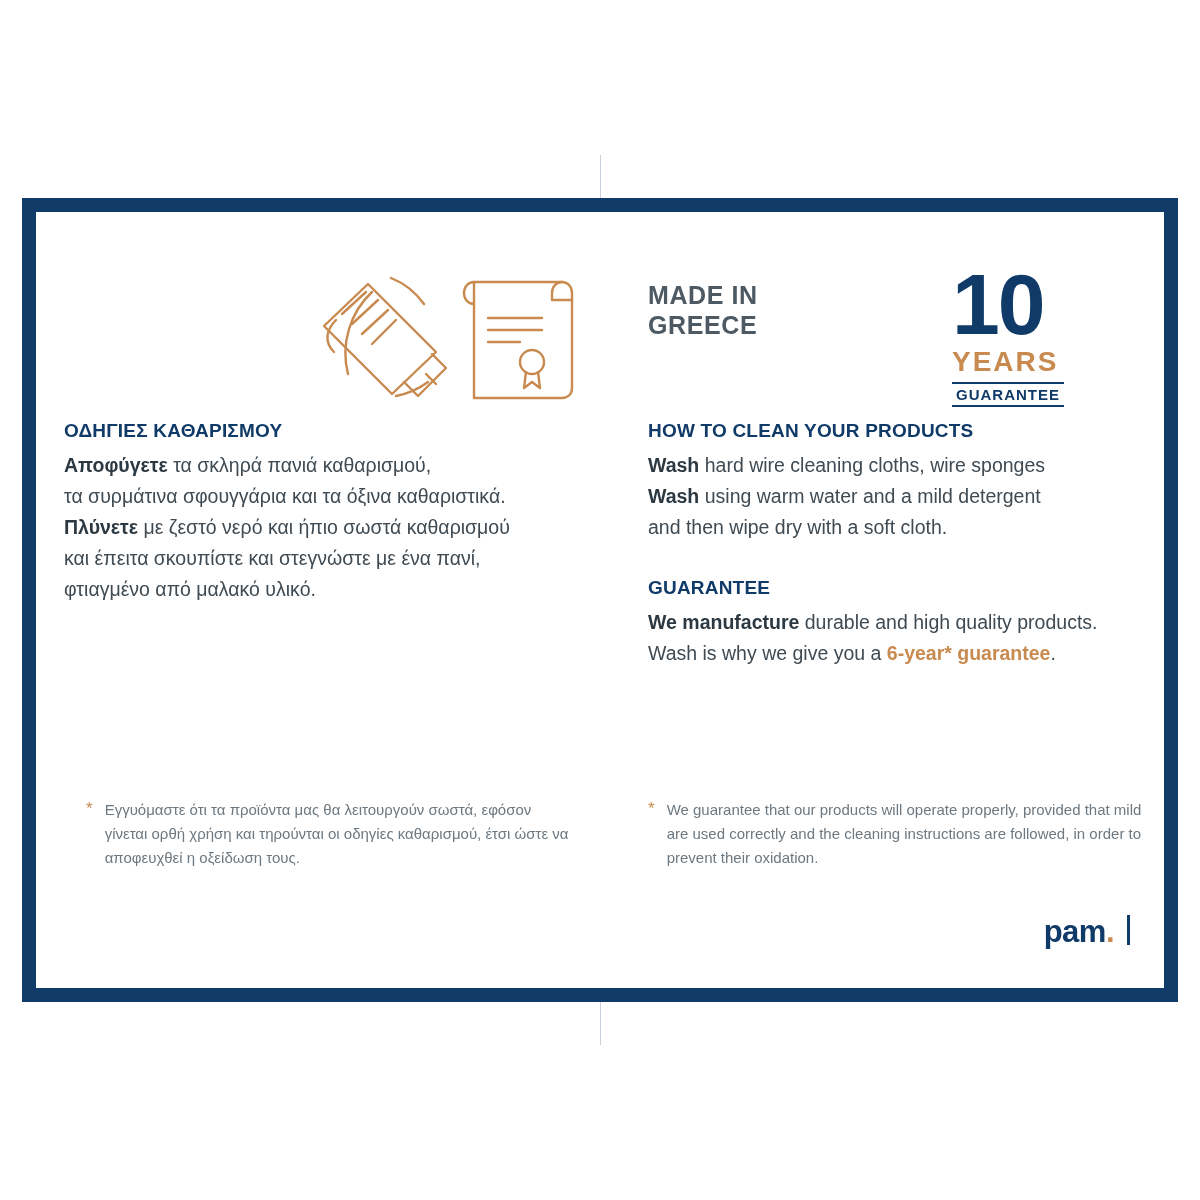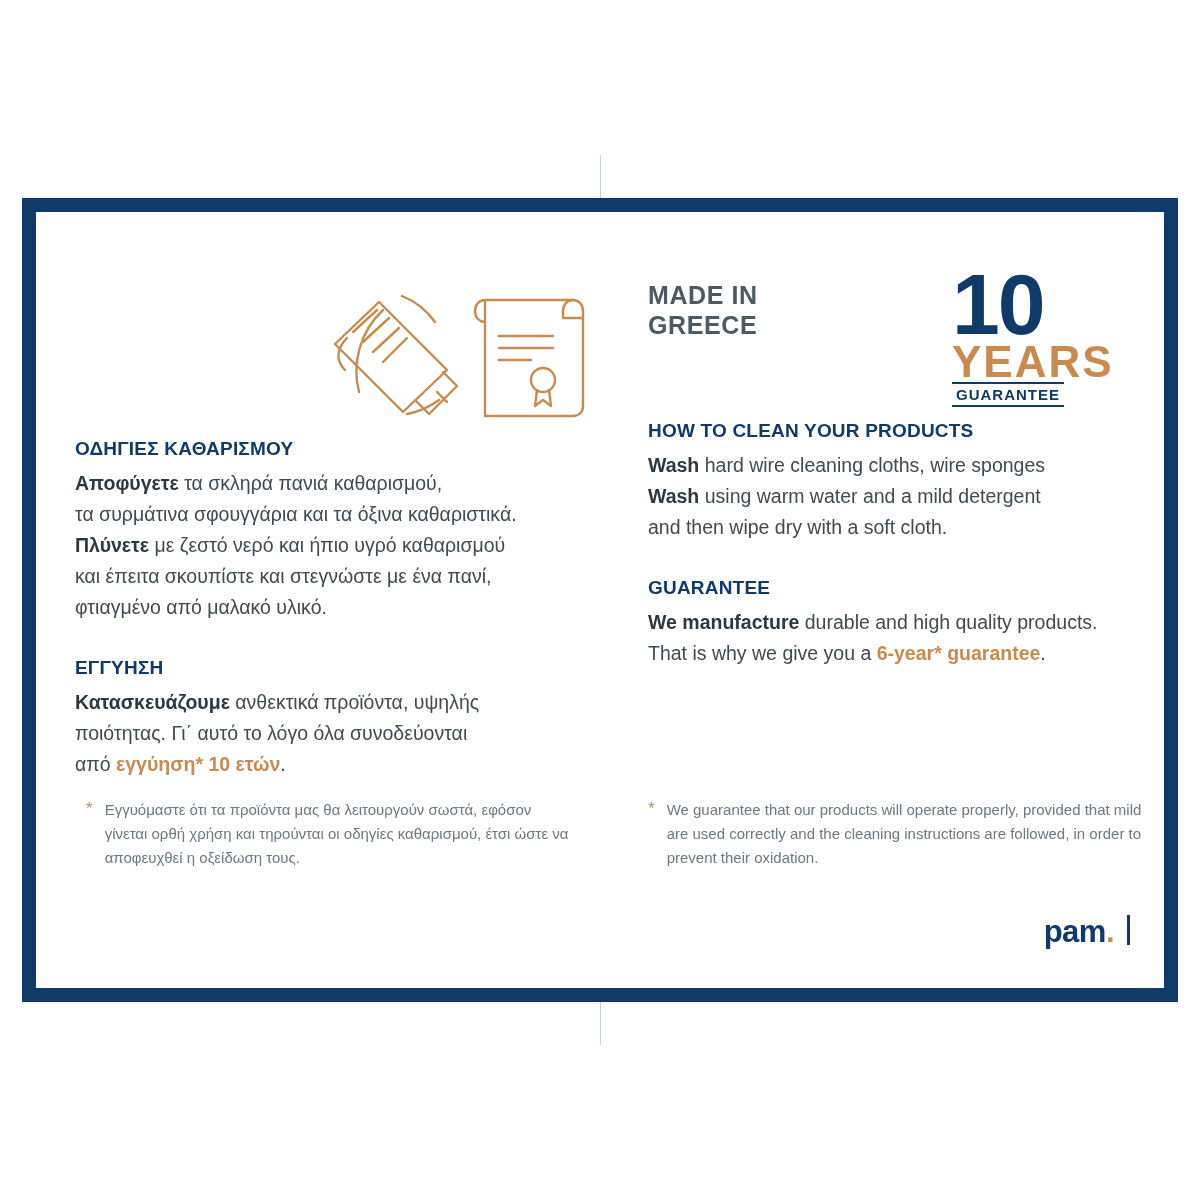--- a/index.html
+++ b/index.html
@@ -41,22 +41,21 @@
     inset: 0;
     display: flex;
   }
 
   .page {
     box-sizing: border-box;
     position: relative;
   }
   .page-left {
     width: 564px;
-    padding: 30px 34px 0 39px;
-    margin-top: 18px;
+    padding: 30px 34px 0 28px;
   }
   .page-right {
     width: 564px;
     padding: 30px 34px 0 48px;
   }
 
   
   .illustration {
     height: 178px;
     position: relative;
@@ -91,21 +90,21 @@
   .badge-10 {
     color: #103a68;
     font-size: 86px;
     line-height: 80px;
     font-weight: bold;
     letter-spacing: -2px;
     font-family: "Liberation Sans", sans-serif;
   }
   .badge-years {
     color: #c88a4f;
-    font-size: 44px;
+    font-size: 28px;
     line-height: 36px;
     letter-spacing: 2px;
     font-weight: bold;
     font-family: "Liberation Sans", sans-serif;
   }
   .badge-guarantee {
     color: #103a68;
     font-size: 15px;
     line-height: 20px;
     letter-spacing: 1px;
@@ -227,34 +226,26 @@
             <path d="M230 102 L228 118 L236 112 L244 118 L242 102"></path>
           </g>
         </svg>
       </div>
 
       <div class="section">
         <div class="section-title">ΟΔΗΓΙΕΣ ΚΑΘΑΡΙΣΜΟΥ</div>
         <div class="body-text">
           <div><b>Αποφύγετε</b><span> τα σκληρά πανιά καθαρισμού,</span></div>
           <div><span>τα συρμάτινα σφουγγάρια και τα όξινα καθαριστικά.</span></div>
-          <div><b>Πλύνετε</b><span> με ζεστό νερό και ήπιο υγρό καθαρισμού</span></div>
+          <div><b>Πλύνετε</b><span> με ζεστό νερό και ήπιο σωστά καθαρισμού</span></div>
           <div><span>και έπειτα σκουπίστε και στεγνώστε με ένα πανί,</span></div>
           <div><span>φτιαγμένο από μαλακό υλικό.</span></div>
         </div>
       </div>
 
-      <div class="section gap-guarantee">
-        <div class="section-title">ΕΓΓΥΗΣΗ</div>
-        <div class="body-text">
-          <div><b>Κατασκευάζουμε</b><span> ανθεκτικά προϊόντα, υψηλής</span></div>
-          <div><span>ποιότητας. Γι΄ αυτό το λόγο όλα συνοδεύονται</span></div>
-          <div><span>από </span><span class="accent">εγγύηση* 10 ετών</span><span>.</span></div>
-        </div>
-      </div>
 
       <div class="footnote footnote-left">
         <span class="footnote-star">*</span>
         <span>Εγγυόμαστε ότι τα προϊόντα μας θα λειτουργούν σωστά, εφόσον γίνεται ορθή χρήση και τηρούνται οι οδηγίες καθαρισμού, έτσι ώστε να αποφευχθεί η οξείδωση τους.</span>
       </div>
 
     </div>
 
     <div class="page page-right">
 
@@ -274,21 +265,21 @@
           <div><b>Wash</b><span> hard wire cleaning cloths, wire sponges</span></div>
           <div><b>Wash</b><span> using warm water and a mild detergent</span></div>
           <div><span>and then wipe dry with a soft cloth.</span></div>
         </div>
       </div>
 
       <div class="section gap-guarantee">
         <div class="section-title">GUARANTEE</div>
         <div class="body-text">
           <div><b>We manufacture</b><span> durable and high quality products.</span></div>
-          <div><span>That is why we give you a </span><span class="accent">6-year* guarantee</span><span>.</span></div>
+          <div><span>Wash is why we give you a </span><span class="accent">6-year* guarantee</span><span>.</span></div>
         </div>
       </div>
 
       <div class="footnote footnote-right">
         <span class="footnote-star">*</span>
         <span>We guarantee that our products will operate properly, provided that mild are used correctly and the cleaning instructions are followed, in order to prevent their oxidation.</span>
       </div>
 
       <div class="logo">
         <span>pam</span>

